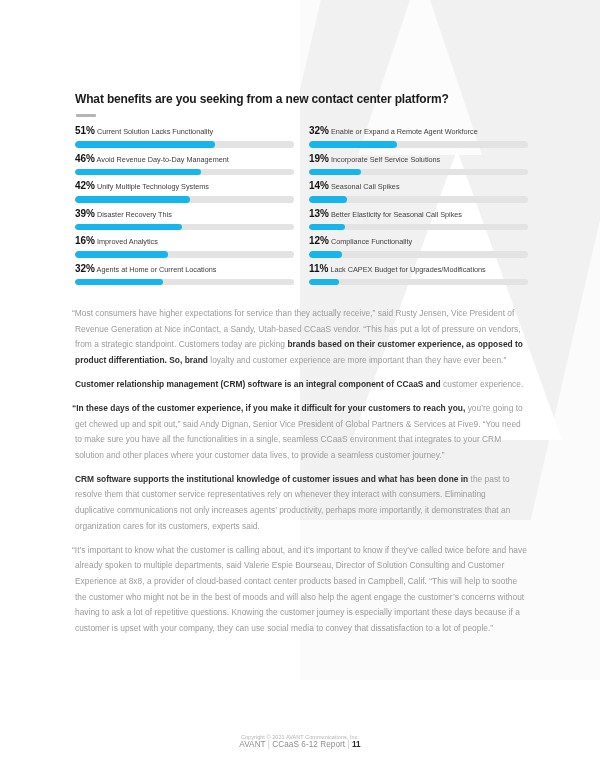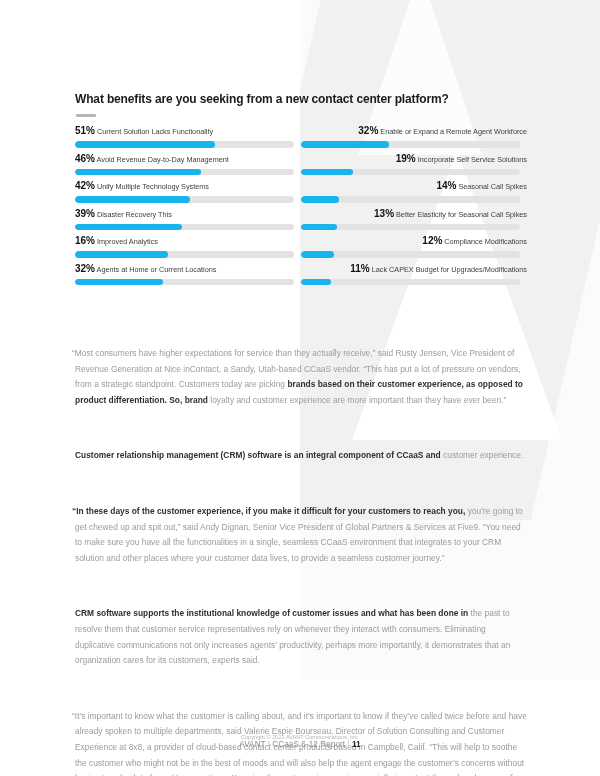--- a/index.html
+++ b/index.html
@@ -111,21 +111,21 @@
     position: absolute;
     top: 126px;
     left: 0;
     width: 452px;
     display: flex;
     gap: 0;
   }
   .chart-col {
     width: 226px;
   }
-  .chart-col.right { padding-left: 0; text-align: right; }
+  .chart-col.right { padding-left: 8px; }
 
   .bar-item {
     height: 27.5px;
     position: relative;
   }
 
   .bar-label {
     font-size: 7.3px;
     color: #3e3e3e;
     line-height: 1;
@@ -160,21 +160,20 @@
     width: 452px;
   }
 
   .para {
     font-size: 8.4px;
     line-height: 15.6px;
     color: #9b9b9b;
     margin-bottom: 8.5px;
     letter-spacing: 0.01px;
     text-align: left;
-    margin-top: 40px;
   }
   .para.q { text-indent: -3px; }
   .para .lead {
     color: #2f2f2f;
     font-weight: 600;
   }
 
   
   .footer {
     position: absolute;
@@ -279,21 +278,21 @@
               <div class="bar-fill" style="width: 17.5%; background: rgb(24, 180, 236);"></div>
             </div>
           </div>
           <div class="bar-item">
             <div class="bar-label"><span class="pct">13%</span><span> Better Elasticity for Seasonal Call Spikes</span></div>
             <div class="bar-track" style="background: rgb(227, 227, 227);">
               <div class="bar-fill" style="width: 16.25%; background: rgb(24, 180, 236);"></div>
             </div>
           </div>
           <div class="bar-item">
-            <div class="bar-label"><span class="pct">12%</span><span> Compliance Modifications</span></div>
+            <div class="bar-label"><span class="pct">12%</span><span> Compliance Functionality</span></div>
             <div class="bar-track" style="background: rgb(227, 227, 227);">
               <div class="bar-fill" style="width: 15%; background: rgb(24, 180, 236);"></div>
             </div>
           </div>
           <div class="bar-item">
             <div class="bar-label"><span class="pct">11%</span><span> Lack CAPEX Budget for Upgrades/Modifications</span></div>
             <div class="bar-track" style="background: rgb(227, 227, 227);">
               <div class="bar-fill" style="width: 13.75%; background: rgb(24, 180, 236);"></div>
             </div>
           </div>

